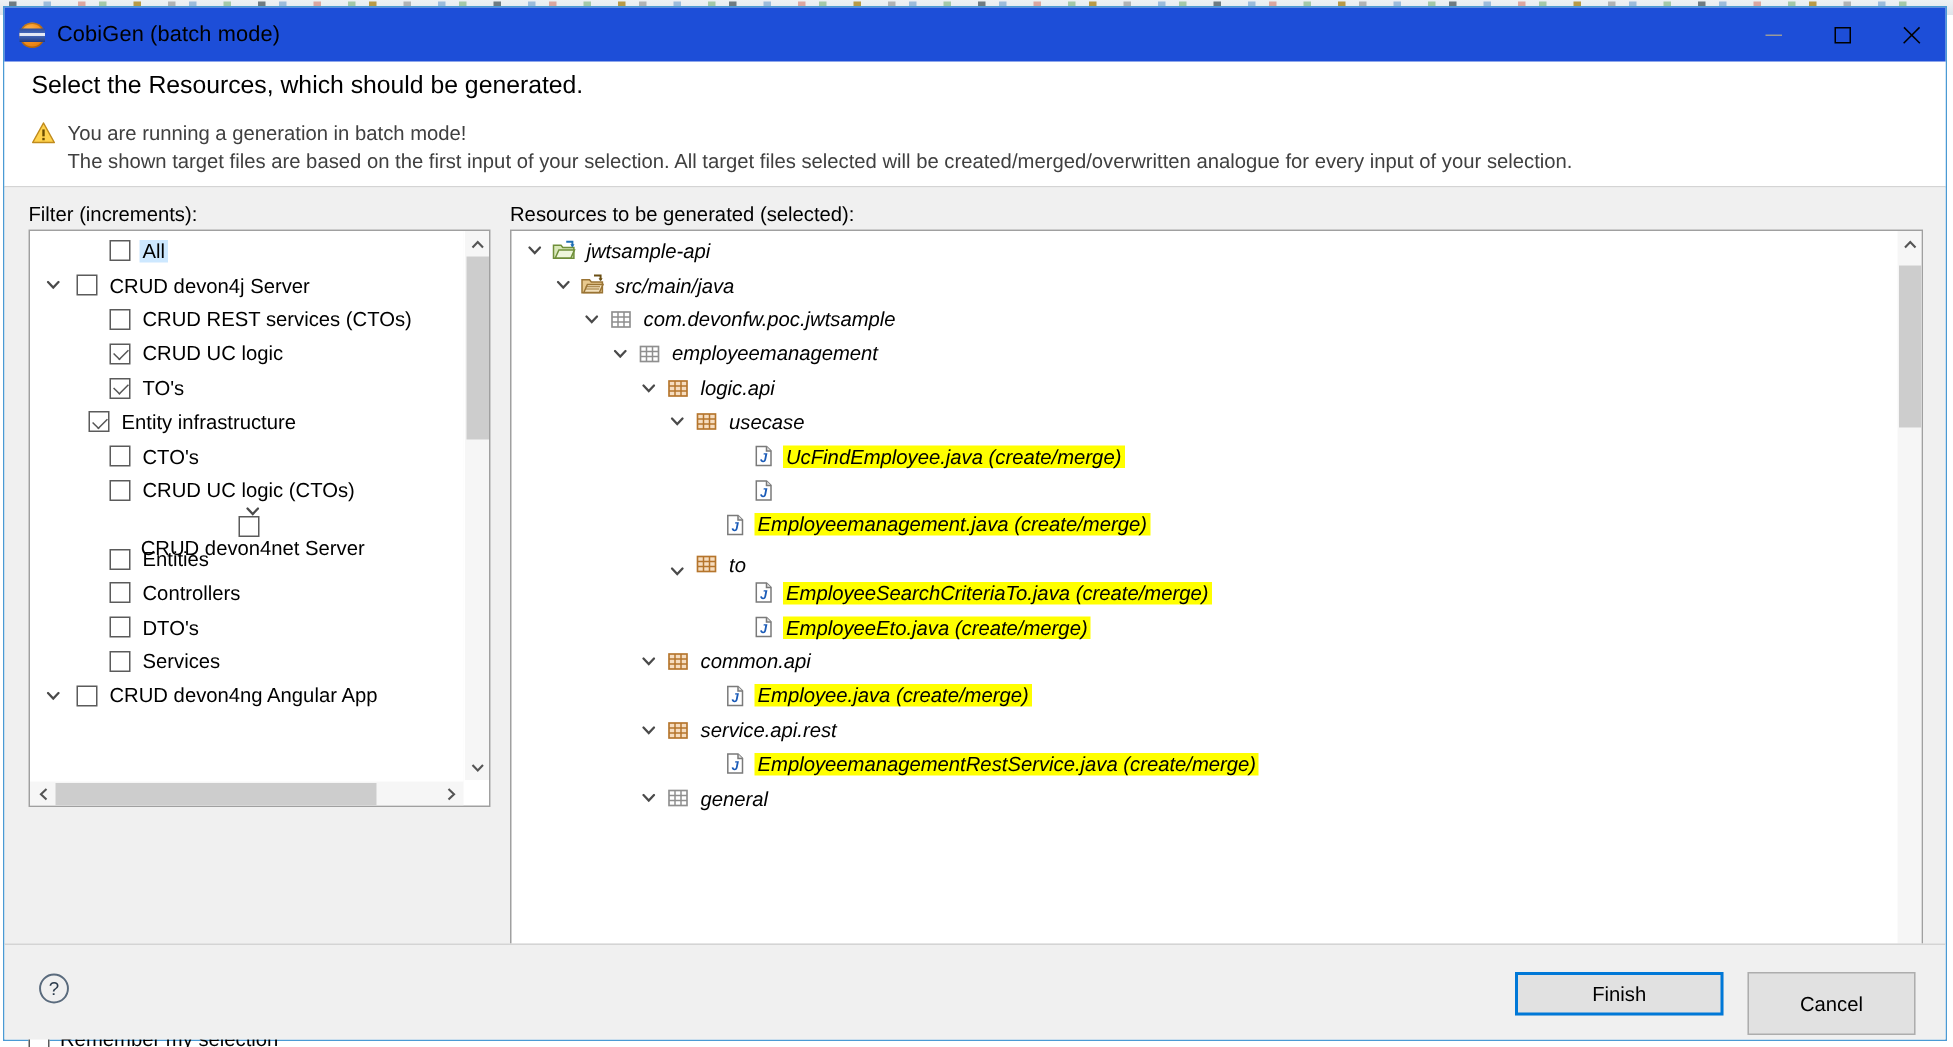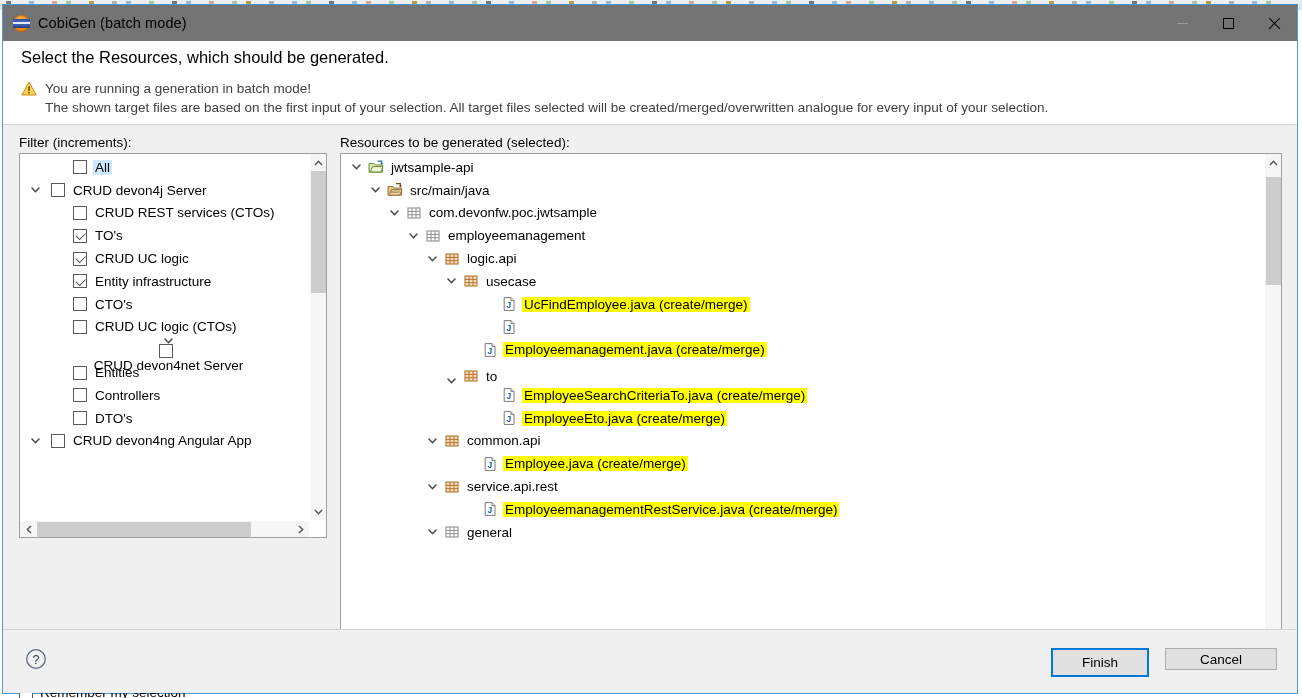--- a/index.html
+++ b/index.html
@@ -30,21 +30,21 @@
     background: #ffffff;
     border: 1px solid #4a9ad4;
     display: flex;
     flex-direction: column;
   }
 
   
   #titlebar {
     height: 36px; min-height: 36px;
     display: flex; align-items: center;
-    background: #737373;
+    background: #1d4ed8;
     padding-left: 10px;
     position: relative;
     text-align: right;
   }
   #app-icon {
     width: 17px; height: 17px; border-radius: 50%;
     background: radial-gradient(circle at 38% 32%, #ffb64d 0%, #f08a1a 55%, #cf6a07 100%);
     position: relative; margin-right: 8px;
     box-shadow: inset 0 0 0 1px rgba(120,70,0,.45);
   }
@@ -198,27 +198,27 @@
     background: #f0f0f0;
     border-top: 1px solid #d4d4d4;
     position: relative;
   }
   #help-icon {
     position: absolute; left: 22px; top: 18px;
     width: 22px; height: 22px;
   }
   #finish-btn {
     position: absolute; right: 148px; top: 18px;
-    width: 98px; height: 29px;
+    width: 139px; height: 29px;
     border: 2px solid #0078d7;
     background: #e1e1e1;
   }
   #cancel-btn {
     position: absolute; right: 20px; top: 18px;
-    width: 112px; height: 22px;
+    width: 112px; height: 42px;
   }
 </style>
 </head>
 <body>
 
 <div id="bg-strip">
     <div class="tick" style="left: 6px; background: rgb(91, 103, 112); opacity: 0.85;"></div>
     <div class="tick" style="left: 29px; background: rgb(63, 127, 191); opacity: 0.45;"></div>
     <div class="tick" style="left: 52px; background: rgb(201, 79, 61); opacity: 0.45;"></div>
     <div class="tick" style="left: 66px; background: rgb(79, 154, 79); opacity: 0.45;"></div>
@@ -359,33 +359,33 @@
             <span class="row-label">CRUD REST services (CTOs)</span>
           </div>
           <div class="row" style="padding-left: 30px;">
             <span class="arrow empty">
               <svg width="9" height="6" viewBox="0 0 9 6">
                 <path d="M1 1 L4.5 4.7 L8 1" fill="none" stroke="#4a4a4a" stroke-width="1.5" stroke-linecap="round"></path>
               </svg>
             </span>
             <span style="width: 8px; flex: 0 0 auto;"></span>
             <span class="cbox checked"></span>
+            <span class="row-label">CRUD UC logic</span>
+          </div>
+          <div class="row" style="padding-left: 30px;">
+            <span class="arrow empty">
+              <svg width="9" height="6" viewBox="0 0 9 6">
+                <path d="M1 1 L4.5 4.7 L8 1" fill="none" stroke="#4a4a4a" stroke-width="1.5" stroke-linecap="round"></path>
+              </svg>
+            </span>
+            <span style="width: 8px; flex: 0 0 auto;"></span>
+            <span class="cbox checked"></span>
             <span class="row-label">TO's</span>
           </div>
-          <div class="row" style="padding-left: 30px;">
-            <span class="arrow empty">
-              <svg width="9" height="6" viewBox="0 0 9 6">
-                <path d="M1 1 L4.5 4.7 L8 1" fill="none" stroke="#4a4a4a" stroke-width="1.5" stroke-linecap="round"></path>
-              </svg>
-            </span>
-            <span style="width: 8px; flex: 0 0 auto;"></span>
-            <span class="cbox checked"></span>
-            <span class="row-label">CRUD UC logic</span>
-          </div>
-          <div class="row" style="padding-left: 30px; align-items: center;">
+          <div class="row" style="padding-left: 16px; align-items: center;">
             <span class="arrow empty">
               <svg width="9" height="6" viewBox="0 0 9 6">
                 <path d="M1 1 L4.5 4.7 L8 1" fill="none" stroke="#4a4a4a" stroke-width="1.5" stroke-linecap="round"></path>
               </svg>
             </span>
             <span style="width: 8px; flex: 0 0 auto;"></span>
             <span class="cbox checked"></span>
             <span class="row-label">Entity infrastructure</span>
           </div>
           <div class="row" style="padding-left: 30px;">
@@ -440,20 +440,30 @@
           </div>
           <div class="row" style="padding-left: 30px;">
             <span class="arrow empty">
               <svg width="9" height="6" viewBox="0 0 9 6">
                 <path d="M1 1 L4.5 4.7 L8 1" fill="none" stroke="#4a4a4a" stroke-width="1.5" stroke-linecap="round"></path>
               </svg>
             </span>
             <span style="width: 8px; flex: 0 0 auto;"></span>
             <span class="cbox"></span>
             <span class="row-label">DTO's</span>
+          </div>
+          <div class="row" style="padding-left: 30px;">
+            <span class="arrow empty">
+              <svg width="9" height="6" viewBox="0 0 9 6">
+                <path d="M1 1 L4.5 4.7 L8 1" fill="none" stroke="#4a4a4a" stroke-width="1.5" stroke-linecap="round"></path>
+              </svg>
+            </span>
+            <span style="width: 8px; flex: 0 0 auto;"></span>
+            <span class="cbox"></span>
+            <span class="row-label">Services</span>
           </div>
           <div class="row" style="padding-left: 8px;">
             <span class="arrow">
               <svg width="9" height="6" viewBox="0 0 9 6">
                 <path d="M1 1 L4.5 4.7 L8 1" fill="none" stroke="#4a4a4a" stroke-width="1.5" stroke-linecap="round"></path>
               </svg>
             </span>
             <span style="width: 8px; flex: 0 0 auto;"></span>
             <span class="cbox"></span>
             <span class="row-label">CRUD devon4ng Angular App</span>
@@ -484,21 +494,21 @@
           <div class="hsb-thumb" style="left:0px; width:214px;"></div>
         </div>
         <div class="hsb-arrow">
           <svg width="6" height="9" viewBox="0 0 6 9">
               <path d="M1 1 L4.7 4.5 L1 8" fill="none" stroke="#555" stroke-width="1.4"></path>
             </svg>
         </div>
       </div>
     </div>
 
-    <div class="tree-box" id="right-tree" style="left:337px; top:28px; width:942px; height:498px;">
+    <div class="tree-box" id="right-tree" style="left:337px; top:28px; width:942px; height:498px;font-style:italic;">
       <div class="tree-inner" id="right-rows" style="right:17px; padding-top:2px;">
           <div class="row" style="padding-left: 8px;">
             <span class="arrow">
               <svg width="9" height="6" viewBox="0 0 9 6">
                 <path d="M1 1 L4.5 4.7 L8 1" fill="none" stroke="#4a4a4a" stroke-width="1.5" stroke-linecap="round"></path>
               </svg>
             </span>
             <span style="width: 4px; flex: 0 0 auto;"></span>
             <span class="ic">
               <svg width="16" height="16" viewBox="0 0 16 16">

